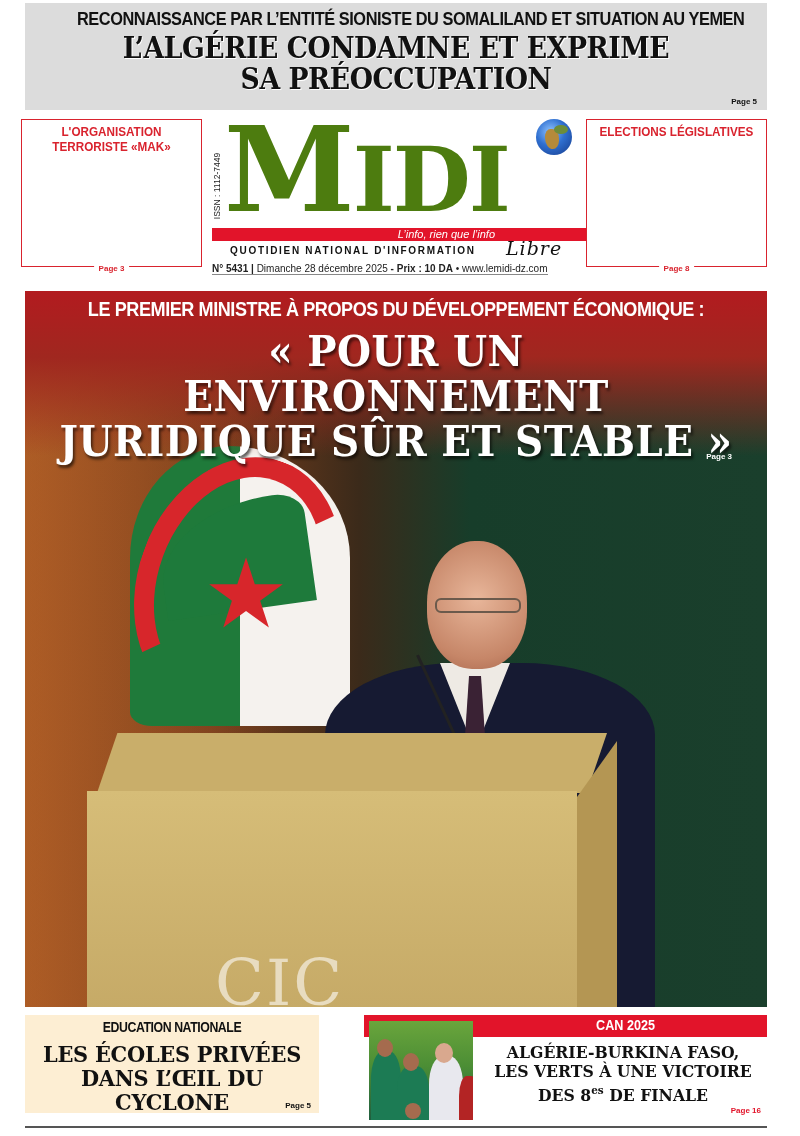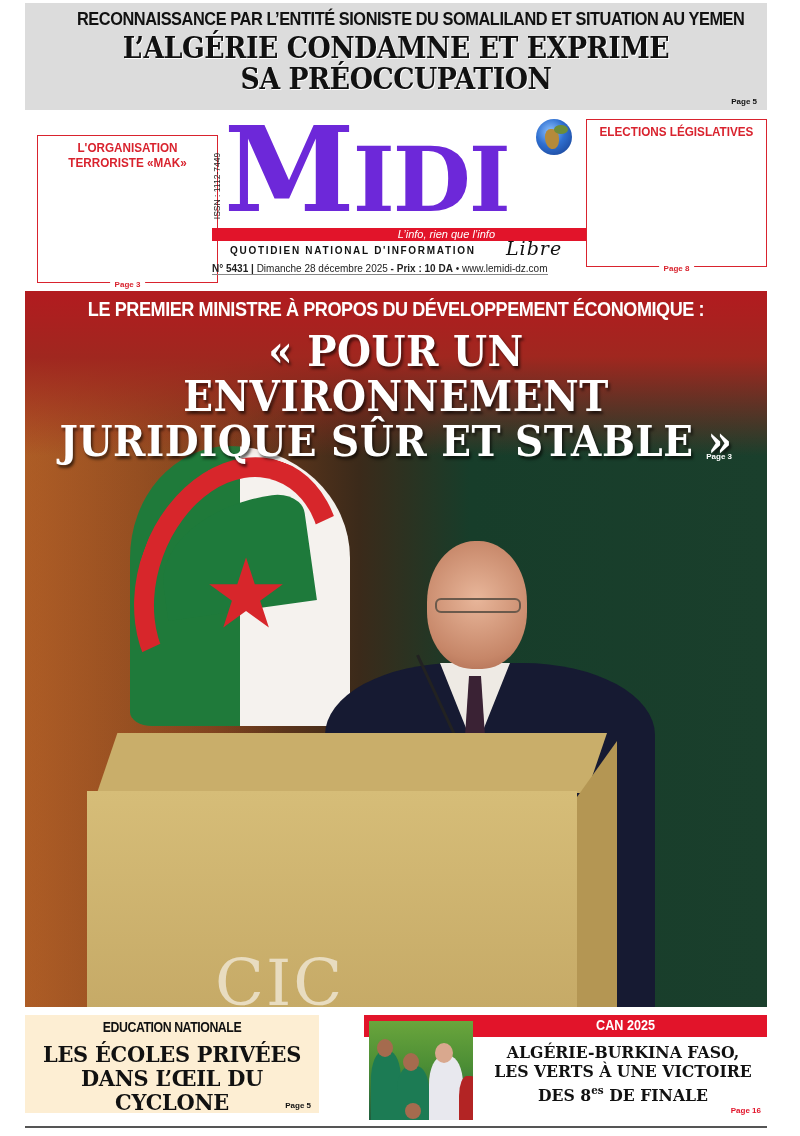--- a/index.html
+++ b/index.html
@@ -9,33 +9,33 @@
   .slab { font-family: "DejaVu Serif", serif; font-weight: bold; }
 
   
   #top-banner { position: absolute; left: 25px; top: 3px; width: 742px; height: 107px; background: #dcdcdc; text-align: center; }
   #top-kicker { position: absolute; left: 0; right: 0; top: 5px; font-size: 19px; color: #111; transform: scaleX(0.86); transform-origin: center; white-space: nowrap; }
   #top-headline { position: absolute; left: 0; right: 0; top: 30px; font-size: 29px; line-height: 31px; color: #111; letter-spacing: -0.5px; transform: scaleX(0.92); transform-origin: center; text-shadow: 1px 1px 0 #fff; }
   #top-page { position: absolute; right: 10px; bottom: 4px; font-size: 8px; font-weight: bold; color: #111; }
 
   
   .side-box { position: absolute; top: 119px; width: 181px; height: 148px; border: 1.5px solid #d9232e; background: #fff; text-align: center; }
-  #left-box { left: 37px; margin-top: 16px; }
+  #left-box { left: 21px; }
   #right-box { left: 586px; }
   .side-kicker { margin-top: 4px; font-size: 13px; line-height: 15px; color: #d9232e; font-weight: bold; transform: scaleX(0.9); }
   .side-headline { position: absolute; left: 0; right: 0; font-size: 13.5px; line-height: 16px; color: #111; }
   #left-box .side-headline { top: 66px; }
   #right-box .side-headline { top: 58px; }
   .side-page { position: absolute; left: 50%; bottom: -7px; transform: translateX(-50%); background: #fff; padding: 0 5px; font-size: 8px; font-weight: bold; color: #d9232e; }
 
   
   #masthead { position: absolute; left: 210px; top: 115px; width: 372px; height: 170px; }
   #issn { position: absolute; left: 0px; top: 28px; width: 14px; height: 90px; }
   #issn span { position: absolute; left: -38px; top: 38px; width: 90px; transform: rotate(-90deg); font-size: 8.5px; color: #222; white-space: nowrap; text-align: center; }
-  #logo-text { position: absolute; left: 14px; top: -4px; font-family: "DejaVu Serif", serif; font-weight: bold; color: #6d28d9; line-height: 1; letter-spacing: -2px; white-space: nowrap; }
+  #logo-text { position: absolute; left: 14px; top: -4px; font-family: "DejaVu Serif", serif; font-weight: bold; color: #4d7c0f; line-height: 1; letter-spacing: -2px; white-space: nowrap; }
   #logo-text .big { font-size: 118px; }
   #logo-text .small { font-size: 90px; }
   #globe { position: absolute; left: 326px; top: 4px; width: 36px; height: 36px; border-radius: 50%; background: radial-gradient(circle at 40% 35%, #8fc3ff 0%, #2f6fd0 45%, #153a8a 100%); overflow: hidden; }
   #globe .land1 { position: absolute; left: 9px; top: 10px; width: 14px; height: 20px; background: #b58a3a; border-radius: 40% 50% 45% 60%; }
   #globe .land2 { position: absolute; left: 18px; top: 6px; width: 14px; height: 9px; background: #6d8d3a; border-radius: 50%; }
   #tagline-bar { position: absolute; left: 2px; top: 113px; width: 384px; height: 13px; background: #e2142a; color: #fff; font-style: italic; font-size: 11px; line-height: 13px; text-align: right; padding-right: 101px; }
   #subtitle { position: absolute; left: 20px; top: 130px; font-size: 10px; font-weight: bold; letter-spacing: 1.7px; color: #111; white-space: nowrap; }
   #libre { position: absolute; left: 296px; top: 122px; font-family: "DejaVu Serif", serif; font-style: italic; font-size: 19px; color: #111; letter-spacing: 1px; }
   #issue-line { position: absolute; left: 2px; top: 148px; font-size: 10px; color: #222; white-space: nowrap; border-bottom: 1px solid #888; padding-bottom: 0; }
   #issue-line b { font-weight: bold; }

